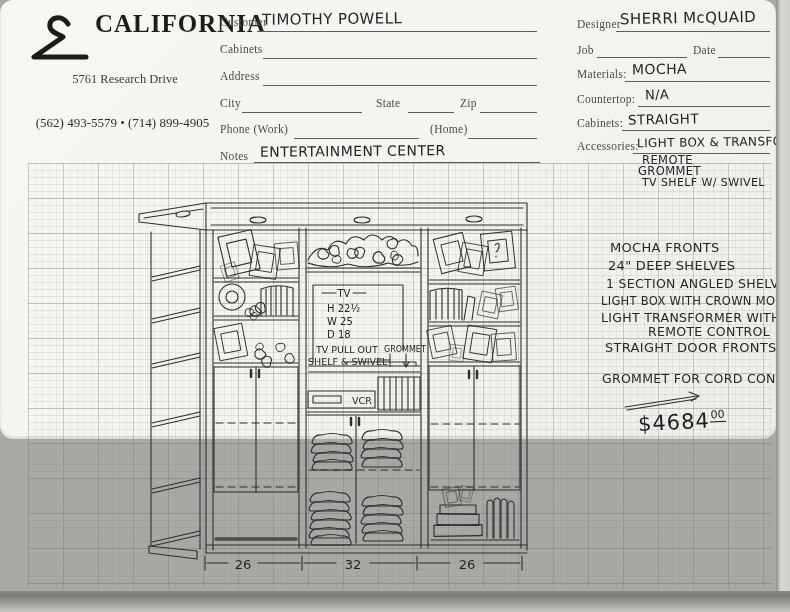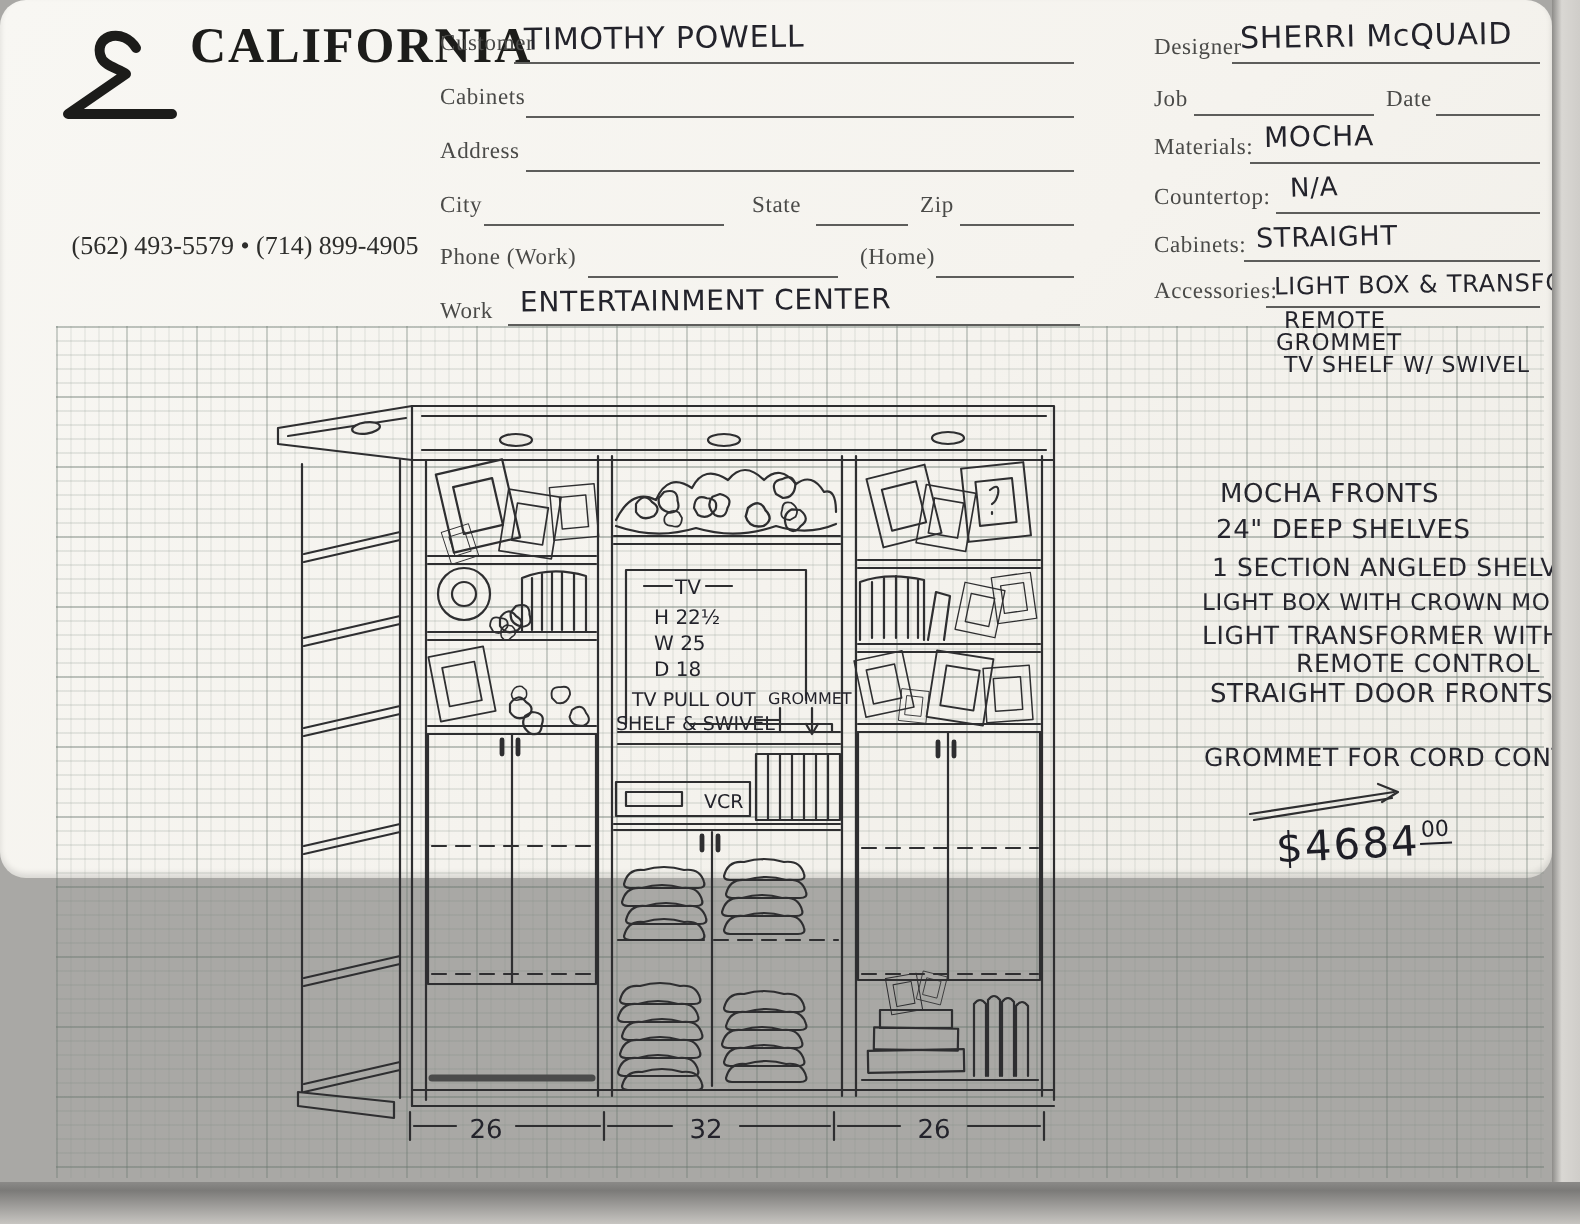--- a/index.html
+++ b/index.html
@@ -52,20 +52,21 @@
 </head>
 <body>
 
 <div class="paper">
   <div class="grid"></div>
 
   <svg class="abs" style="left:28px;top:10px" width="62" height="52" viewBox="0 0 62 52">
     <path d="M40,14 C34,4 20,7 22,17 C23,23 31,24 35,27 L6,47 L58,47" fill="none" stroke="#1c1c1a" stroke-width="5" stroke-linejoin="round" stroke-linecap="round"></path>
   </svg>
   <div class="abs brand" style="left:95px;top:10px;font-size:25px;letter-spacing:1px">CALIFORNIA</div>
+  <div class="abs addr" style="left:30px;top:72px;width:190px">5761 Research Drive</div>
   <div class="abs phone" style="left:10px;top:115px;width:225px">(562) 493-5579  •  (714) 899-4905</div>
 
   <span class="abs flabel" style="left:220px;top:16px">Customer</span>
   <div class="abs fline" style="left:257px;top:30px;width:280px"></div>
   <div class="abs hw" style="left:262px;top:10px;font-size:15px;transform:rotate(-.6deg)">TIMOTHY POWELL</div>
 
   <span class="abs flabel" style="left:220px;top:43px">Cabinets</span>
   <div class="abs fline" style="left:263px;top:57px;width:274px"></div>
 
   <span class="abs flabel" style="left:220px;top:70px">Address</span>
@@ -76,21 +77,21 @@
   <span class="abs flabel" style="left:376px;top:97px">State</span>
   <div class="abs fline" style="left:408px;top:111px;width:46px"></div>
   <span class="abs flabel" style="left:460px;top:97px">Zip</span>
   <div class="abs fline" style="left:480px;top:111px;width:57px"></div>
 
   <span class="abs flabel" style="left:220px;top:123px">Phone (Work)</span>
   <div class="abs fline" style="left:294px;top:137px;width:125px"></div>
   <span class="abs flabel" style="left:430px;top:123px">(Home)</span>
   <div class="abs fline" style="left:468px;top:137px;width:69px"></div>
 
-  <span class="abs flabel" style="left:220px;top:150px">Work</span>
+  <span class="abs flabel" style="left:220px;top:150px">Notes</span>
   <div class="abs fline" style="left:254px;top:161px;width:286px"></div>
   <div class="abs hw" style="left:260px;top:143px;font-size:14px;transform:rotate(-.5deg)">ENTERTAINMENT CENTER</div>
 
   <span class="abs flabel" style="left:577px;top:18px">Designer</span>
   <div class="abs fline" style="left:616px;top:30px;width:154px"></div>
   <div class="abs hw" style="left:620px;top:9px;font-size:15px;transform:rotate(-1deg)">SHERRI McQUAID</div>
 
   <span class="abs flabel" style="left:577px;top:44px">Job</span>
   <div class="abs fline" style="left:597px;top:56px;width:90px"></div>
   <span class="abs flabel" style="left:693px;top:44px">Date</span>

